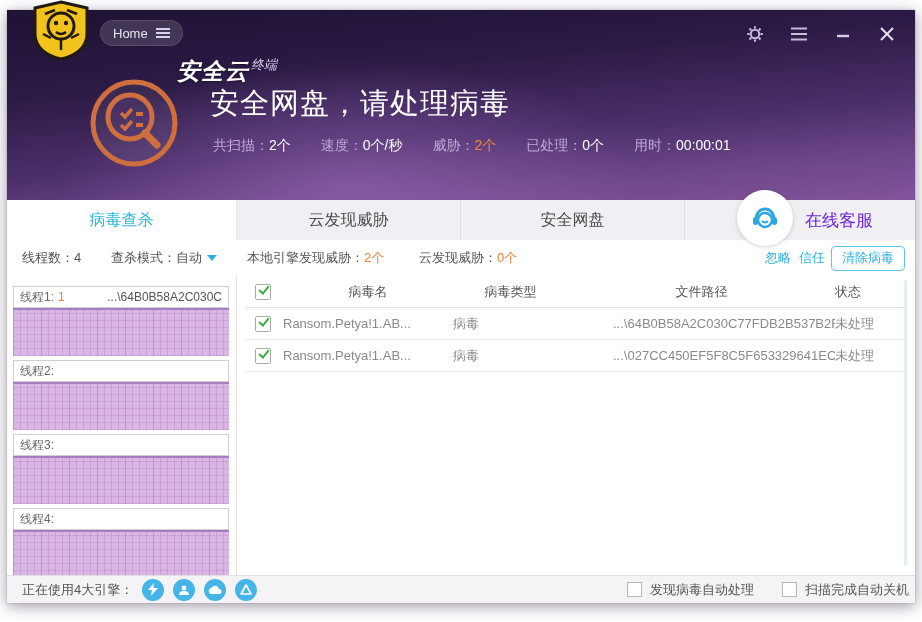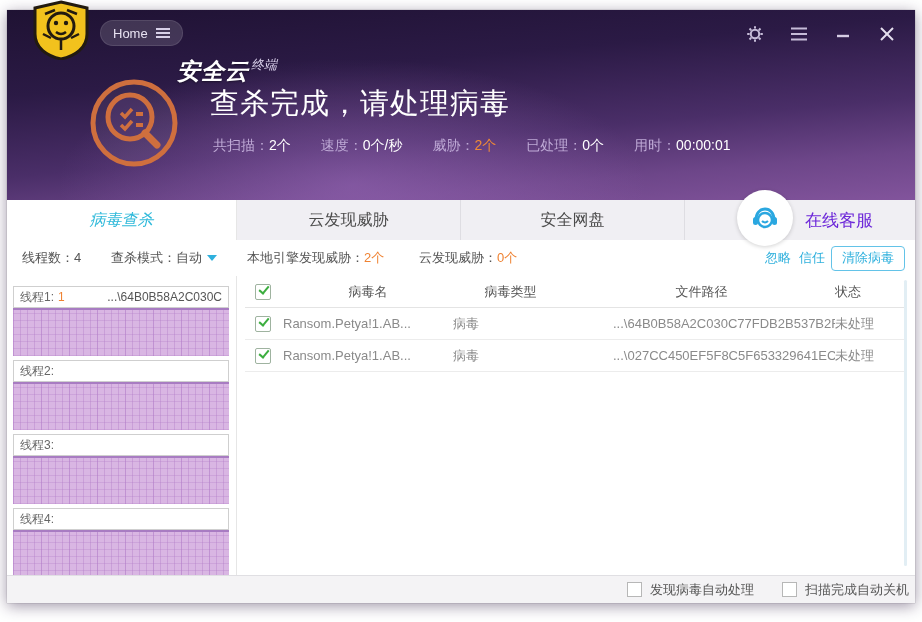--- a/index.html
+++ b/index.html
@@ -28,21 +28,21 @@
   .result-title { position:absolute; left:203px; top:74px; color:#ffffff; font-size:29px; letter-spacing:1px; }
   .stats-row { position:absolute; left:206px; top:127px; display:flex; align-items:flex-end; gap:30px; }
   .stat { font-size:14px; color:#bfaad6; white-space:nowrap; }
   .stat b { color:#ffffff; font-weight:normal; }
   .stat b.orange { color:#ef8a38; }
 
   
   .tabbar { position:absolute; left:0; top:190px; width:100%; height:40px; background:#f0eff3; display:flex; z-index:3; }
   .tab { height:40px; display:flex; align-items:center; justify-content:center; font-size:16px; color:#4c4c4c;
     border-right:1px solid #dedde2; cursor:pointer; }
-  .tab.t0 { width:230px;font-style:italic; } .tab.t1 { width:224px; } .tab.t2 { width:224px; }
+  .tab.t0 { width:230px; } .tab.t1 { width:224px; } .tab.t2 { width:224px; }
   .tab.active { background:#ffffff; color:#2fb9da; border-right:1px solid #e6e6e6; }
   .support { position:absolute; right:0; top:0; width:230px; height:40px; display:flex; align-items:center; cursor:pointer; }
   .support-bubble { position:absolute; left:52px; top:-10px; width:56px; height:56px; border-radius:50%; background:#ffffff;
     box-shadow:0 1px 4px rgba(0,0,0,.18); display:flex; align-items:center; justify-content:center; }
   .support-label { position:absolute; left:120px; font-size:17px; color:#6d28d9; }
 
   
   .toolbar { position:absolute; left:0; top:230px; width:100%; height:36px; background:#fff; display:flex; align-items:center; font-size:13px; color:#555; z-index:1; }
   .tb-threads { position:absolute; left:15px; }
   .tb-mode { position:absolute; left:104px; display:flex; align-items:center; gap:5px; cursor:pointer; }
@@ -149,21 +149,21 @@
 
     <svg class="scan-circle" viewBox="0 0 90 90">
       <circle cx="45" cy="45" r="41" fill="rgba(255,255,255,.06)" stroke="#cf6f3e" stroke-width="5"></circle>
       <circle cx="41" cy="39" r="22" fill="rgba(90,60,120,.35)" stroke="#cf6f3e" stroke-width="5"></circle>
       <line x1="56" y1="55" x2="68" y2="67" stroke="#cf6f3e" stroke-width="7" stroke-linecap="round"></line>
       <path d="M32 35 l4 4 l7 -8" fill="none" stroke="#cf6f3e" stroke-width="3.5"></path>
       <path d="M32 47 l4 4 l7 -8" fill="none" stroke="#cf6f3e" stroke-width="3.5"></path>
       <rect x="47" y="34" width="7" height="4" fill="#cf6f3e"></rect>
       <rect x="47" y="45" width="7" height="4" fill="#cf6f3e"></rect>
     </svg>
-    <div class="result-title">查杀完成，请处理病毒</div>
+    <div class="result-title">安全网盘，请处理病毒</div>
     <div class="stats-row">
       <span class="stat"><span>共扫描：</span><b>2个</b></span>
       <span class="stat"><span>速度：</span><b>0个/秒</b></span>
       <span class="stat"><span>威胁：</span><b class="orange">2个</b></span>
       <span class="stat"><span>已处理：</span><b>0个</b></span>
       <span class="stat"><span>用时：</span><b>00:00:01</b></span>
     </div>
   </div>
 
   <div class="tabbar">
@@ -265,20 +265,44 @@
         <span class="c-name">Ransom.Petya!1.AB...</span>
         <span class="c-type">病毒</span>
         <span class="c-path">...\027CC450EF5F8C5F653329641EC1FED9</span>
         <span class="c-status">未处理</span>
       </div>
     </div>
     <div class="vscroll"></div>
   </div>
 
   <div class="statusbar">
+    <div class="engines">
+      <span>正在使用4大引擎：</span>
+      <span class="engine-ic">
+        <svg width="10" height="13" viewBox="0 0 10 13">
+            <path d="M6 0 L0 7 H4 L3 13 L10 5 H5.5 Z" fill="#fff"></path>
+          </svg>
+      </span>
+      <span class="engine-ic">
+        <svg width="12" height="12" viewBox="0 0 12 12">
+            <circle cx="6" cy="4" r="2.4" fill="#fff"></circle>
+            <path d="M1 11 C1 8 3 7 6 7 C9 7 11 8 11 11 Z" fill="#fff"></path>
+          </svg>
+      </span>
+      <span class="engine-ic">
+        <svg width="14" height="10" viewBox="0 0 14 10">
+            <path d="M4 9 a3 3 0 0 1 -.5-6 a4 4 0 0 1 7.5 1 a2.5 2.5 0 0 1 0 5 Z" fill="#fff"></path>
+          </svg>
+      </span>
+      <span class="engine-ic">
+        <svg width="12" height="11" viewBox="0 0 12 11">
+            <path d="M6 1 L11 10 H1 Z" fill="none" stroke="#fff" stroke-width="1.6" stroke-linejoin="round"></path>
+          </svg>
+      </span>
+    </div>
     <div class="sb-checks">
       <span class="sb-check">
         <span class="checkbox-e"></span>
         <span>发现病毒自动处理</span>
       </span>
       <span class="sb-check">
         <span class="checkbox-e"></span>
         <span>扫描完成自动关机</span>
       </span>
     </div>

